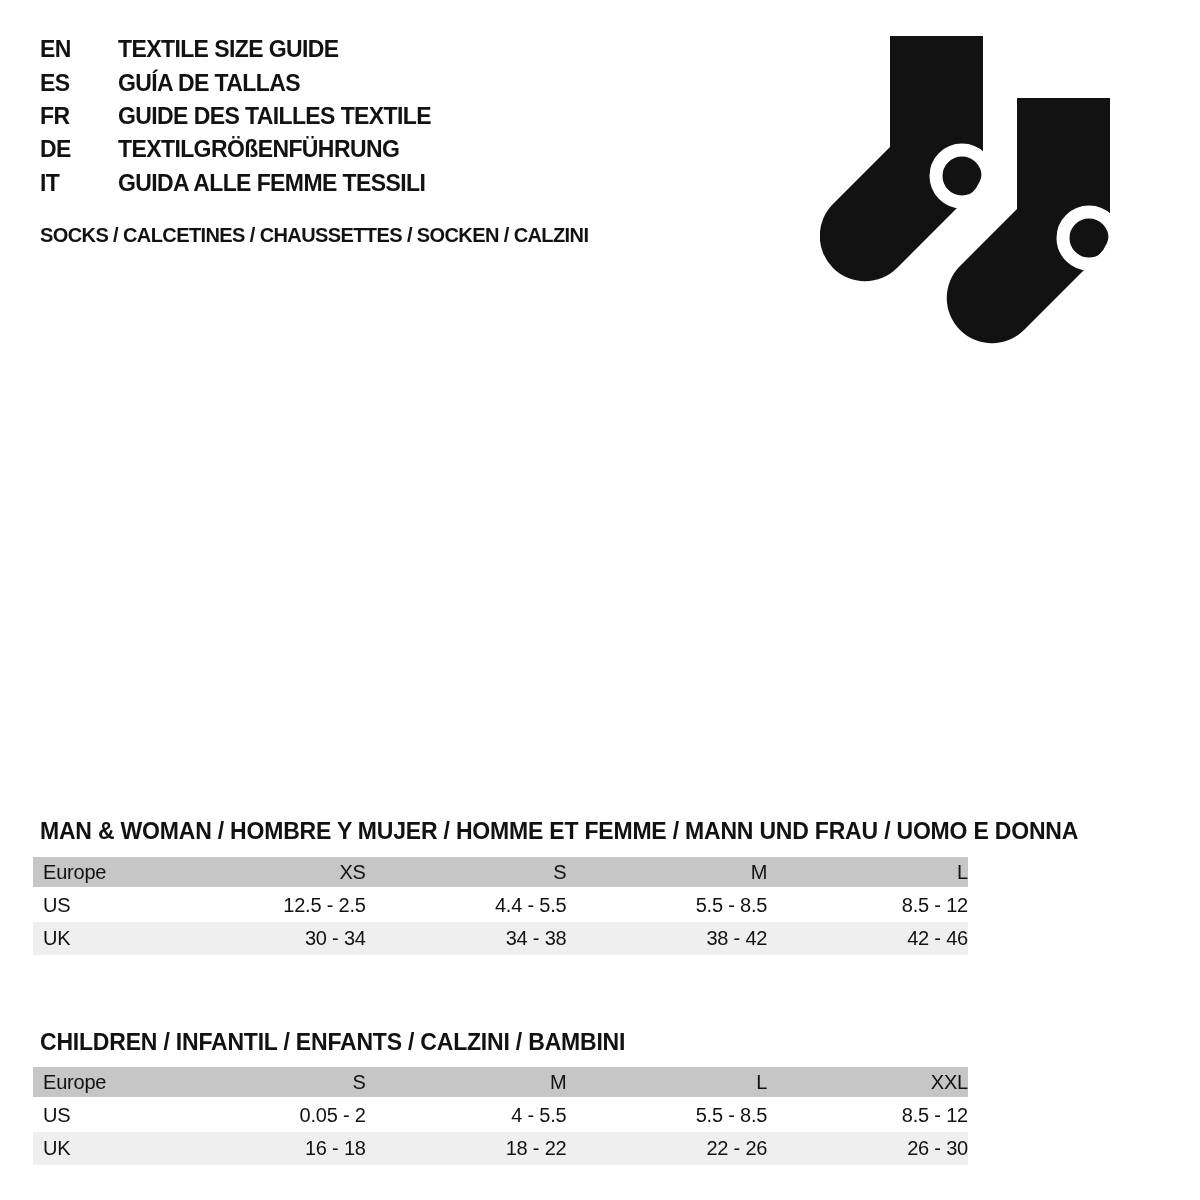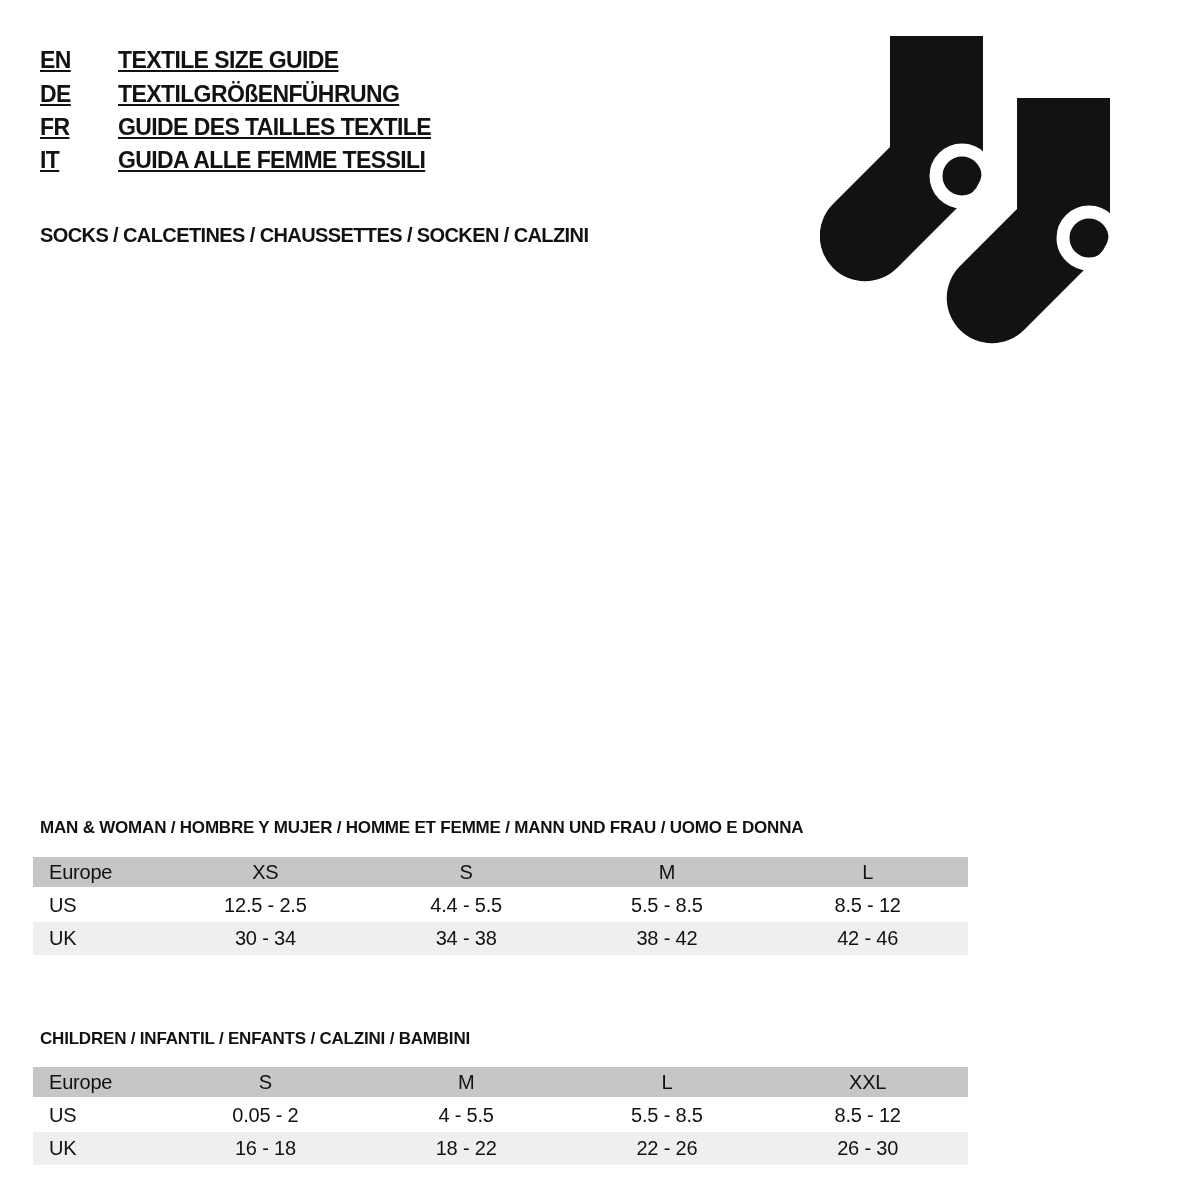--- a/index.html
+++ b/index.html
@@ -1,65 +1,69 @@
 <!DOCTYPE html>
 <html style="--ink: #121212; --header-bg: #c6c6c6; --alt-bg: #efefef;"><head>
 <meta charset="utf-8">
 <style>
   html,body{margin:0;padding:0;background:#fff;}
   .canvas{
     position:relative;width:1200px;height:1200px;background:#fff;overflow:hidden;
     font-family:"Liberation Sans",sans-serif;color:var(--ink,#121212);
   }
   
-  .lang-block{position:absolute;left:40px;top:44px;text-decoration:underline;}
+  .lang-block{position:absolute;left:40px;top:33px;}
   .lang-row{display:flex;height:33.4px;align-items:center;}
   .lang-code,.lang-title{
     font-weight:bold;font-size:23px;letter-spacing:-0.6px;white-space:nowrap;
   }
   .lang-code{width:78px;flex:0 0 78px;}
   .category{
     position:absolute;left:40px;top:224px;
     font-weight:bold;font-size:20px;letter-spacing:-0.6px;white-space:nowrap;
   }
   
   .socks-svg{position:absolute;left:820px;top:36px;color:var(--ink,#121212);}
   
   .tbl-title{
-    position:absolute;left:40px;font-size:17px;font-weight:bold;
+    position:absolute;left:40px;font-size:23px;font-weight:bold;
     letter-spacing:-0.2px;white-space:nowrap;
   }
   .tbl-title.t1{top:818px;}
   .tbl-title.t2{top:1029px;}
   .tbl{position:absolute;left:33px;width:935px;}
   .tbl.t1{top:857px;}
   .tbl.t2{top:1067px;}
   .tr{display:flex;height:33px;align-items:center;font-size:20px;letter-spacing:-0.2px;}
   .tr.th{height:30px;background:var(--header-bg,#c6c6c6);margin-bottom:2px;}
   .tr.alt{background:var(--alt-bg,#efefef);}
-  .td{flex:1 1 0;text-align:center;}
-  .td.c0{flex:0 0 132px;text-align:left;padding-left:16px;box-sizing:border-box;}
+  .td{flex:1 1 0;text-align:right;}
+  .td.c0{flex:0 0 132px;text-align:left;padding-left:10px;box-sizing:border-box;}
 </style>
 </head>
 <body>
 
 <div class="canvas">
 
   <div class="lang-block">
     <div class="lang-row">
       <span class="lang-code">EN</span>
       <span class="lang-title">TEXTILE SIZE GUIDE</span>
     </div>
     <div class="lang-row">
-      <span class="lang-code">DE</span>
-      <span class="lang-title">TEXTILGRÖßENFÜHRUNG</span>
+      <span class="lang-code">ES</span>
+      <span class="lang-title">GUÍA DE TALLAS</span>
     </div>
     <div class="lang-row">
       <span class="lang-code">FR</span>
       <span class="lang-title">GUIDE DES TAILLES TEXTILE</span>
+    </div>
+    <div class="lang-row">
+      <span class="lang-code">DE</span>
+      <span class="lang-title">TEXTILGRÖßENFÜHRUNG</span>
     </div>
     <div class="lang-row">
       <span class="lang-code">IT</span>
       <span class="lang-title">GUIDA ALLE FEMME TESSILI</span>
     </div>
   </div>
 
   <div class="category">SOCKS / CALCETINES / CHAUSSETTES / SOCKEN / CALZINI</div>
 
   <svg class="socks-svg" width="300" height="312" viewBox="0 0 300 312" aria-hidden="true">

